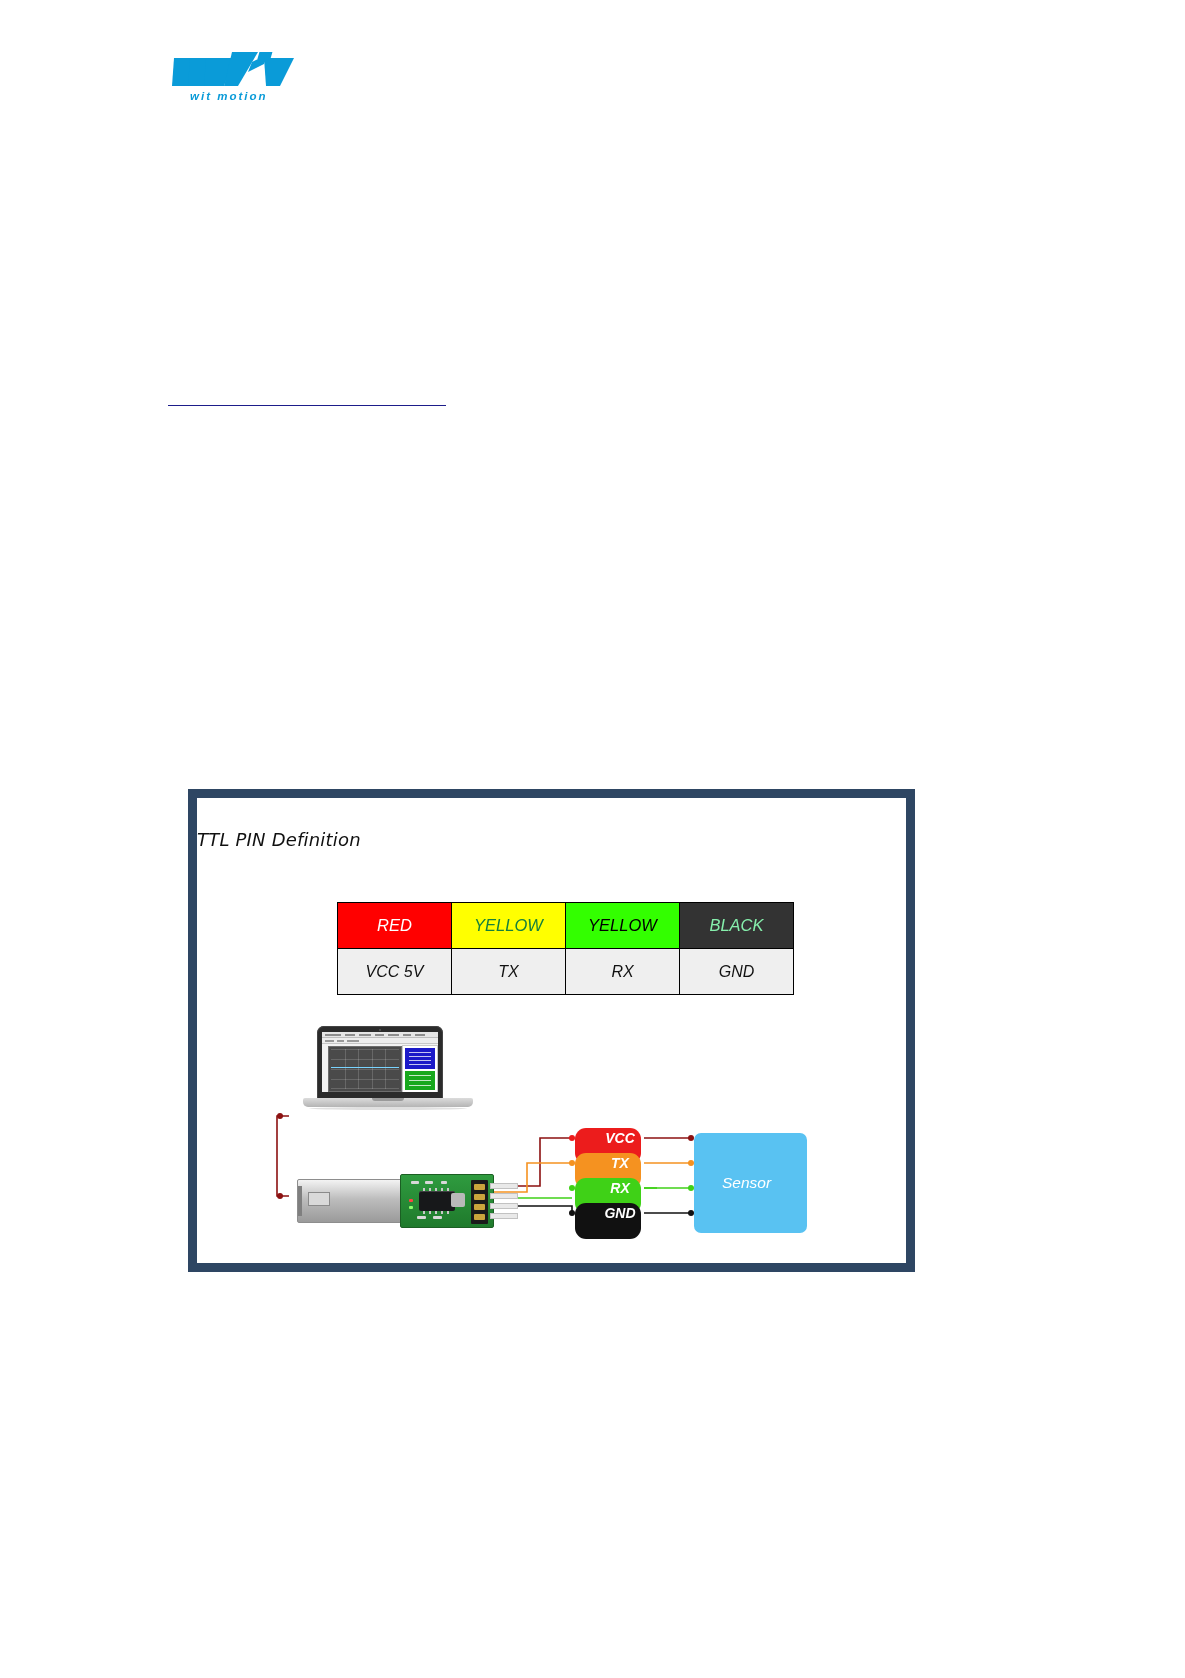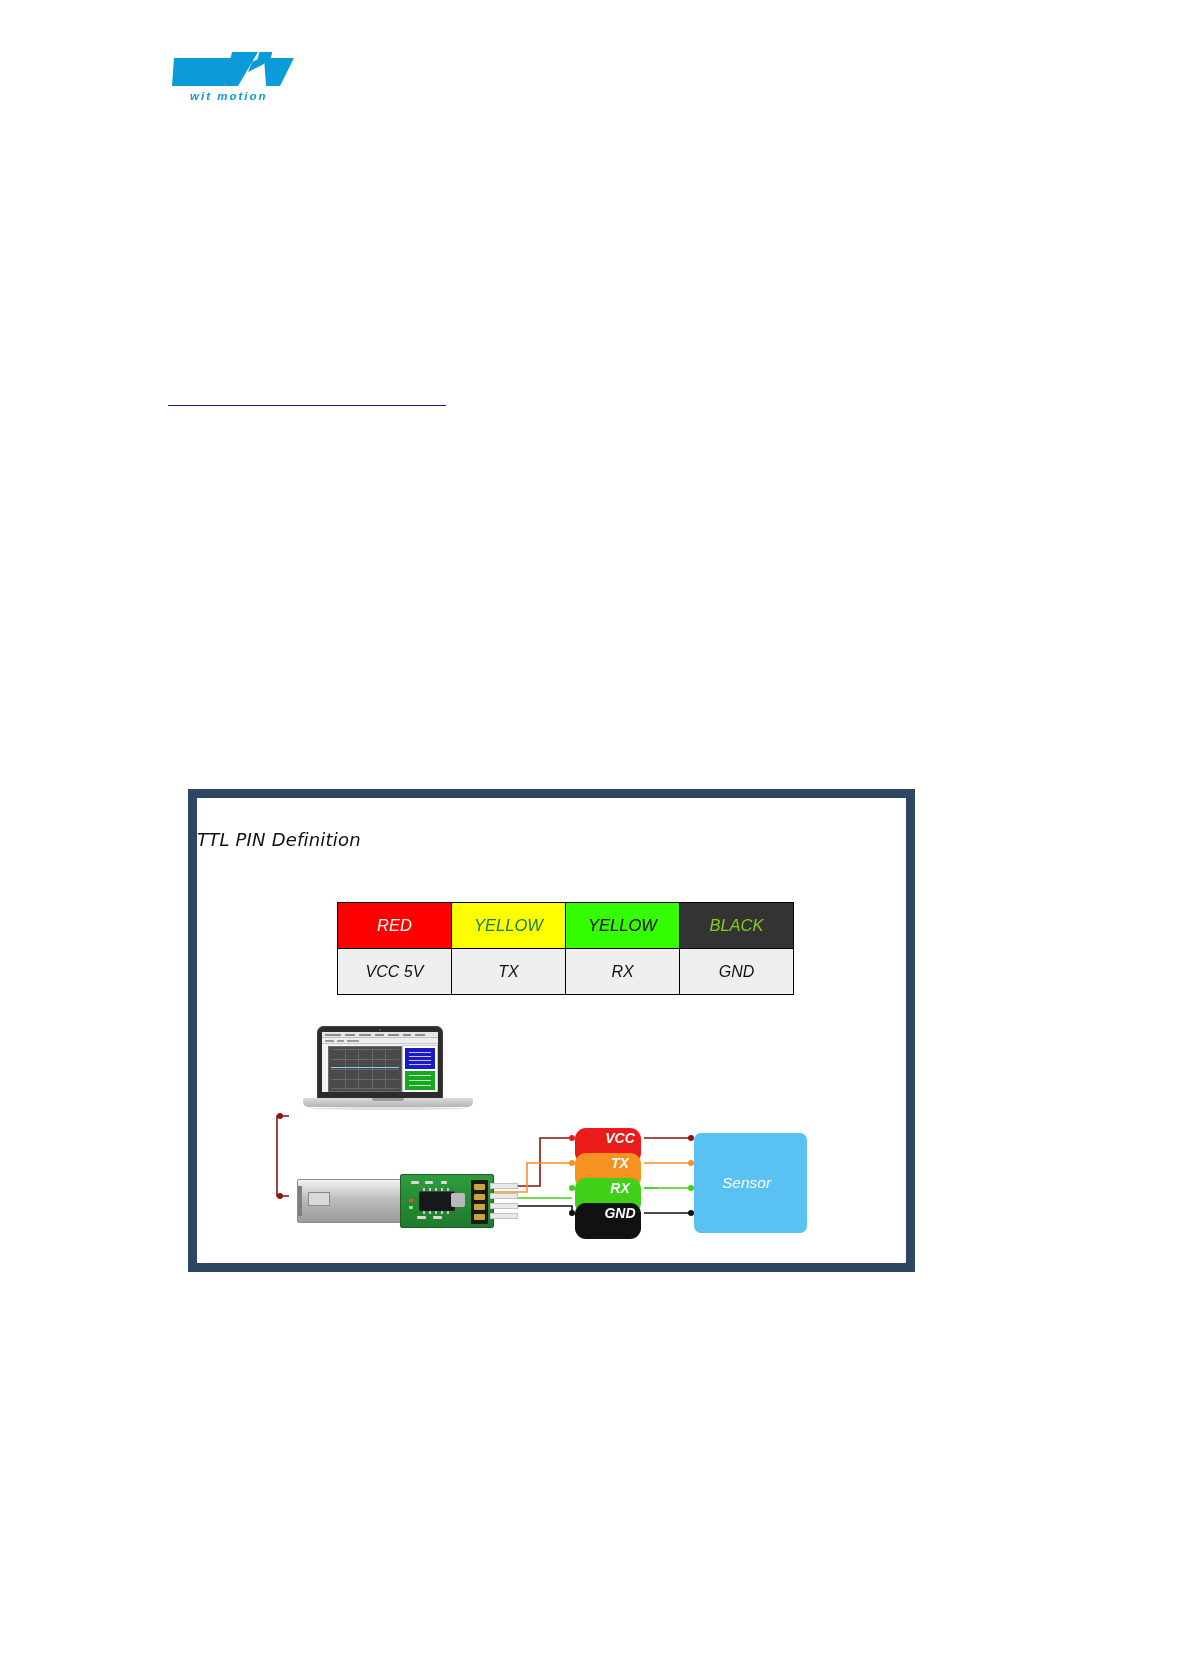--- a/index.html
+++ b/index.html
@@ -207,21 +207,21 @@
     <div class="fig-inner">
 
       <div class="fig-title">TTL PIN Definition</div>
 
       <table class="pin-table">
         <tbody>
             <tr class="head">
           <td style="background:#ff0000;color:#ffffff">RED</td>
           <td style="background:#ffff00;color:#15803d">YELLOW</td>
           <td style="background:#33ff00;color:#000000">YELLOW</td>
-          <td style="background:#333333;color:#84cc16">BLACK</td>
+          <td style="background:#333333;color:#86efac">BLACK</td>
         </tr>
         <tr class="vals">
           <td>VCC  5V</td>
           <td>TX</td>
           <td>RX</td>
           <td>GND</td>
         </tr>
       </tbody>
         </table>
 

